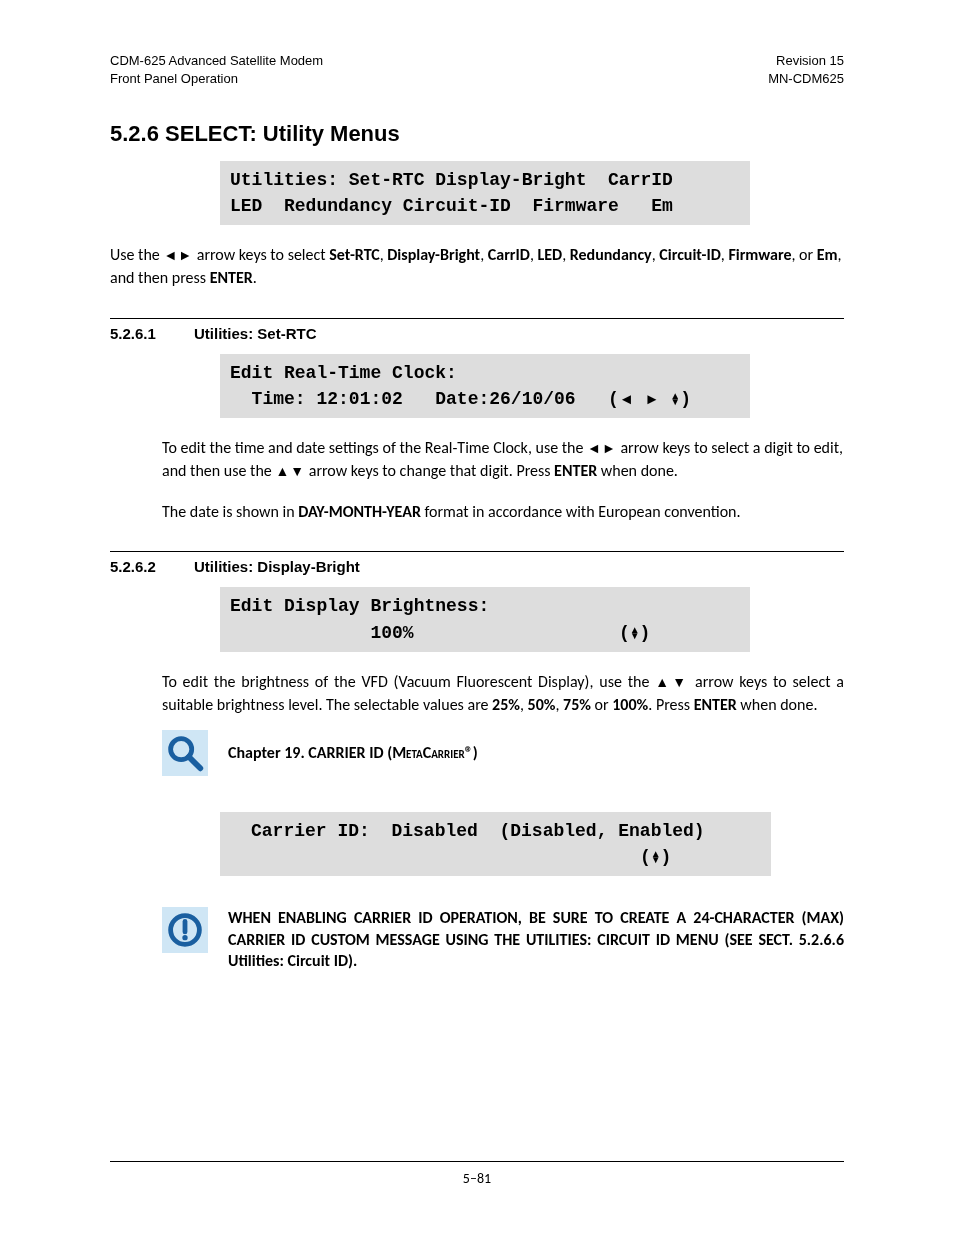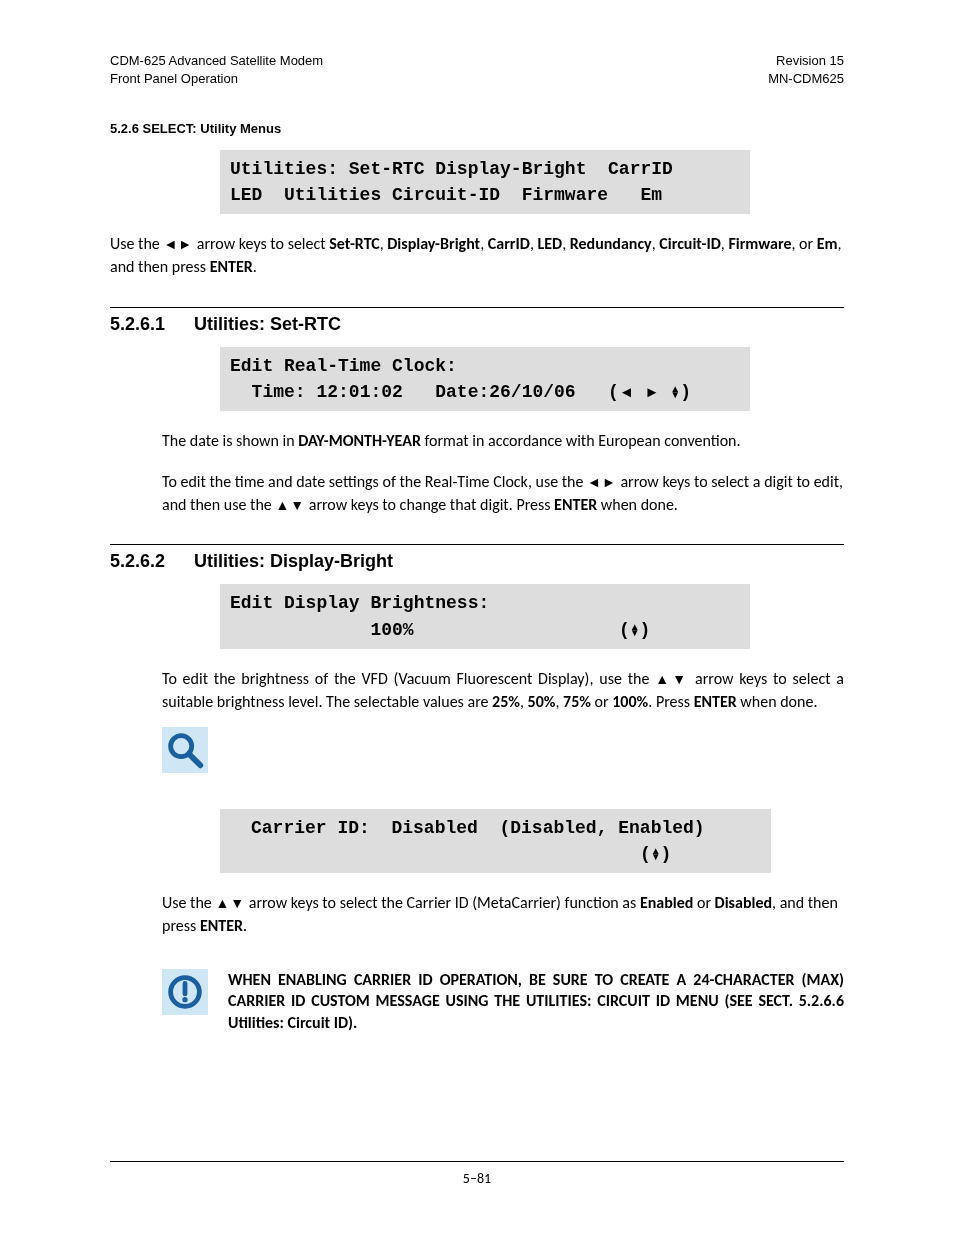--- a/index.html
+++ b/index.html
@@ -24,28 +24,28 @@
     line-height: 1.35;
     display: flex;
     justify-content: space-between;
   }
   .hdr-l, .hdr-r { white-space: pre; }
   .hdr-r { text-align: right; }
 
   .h2 {
     font-family: Arial, Helvetica, sans-serif;
     font-weight: bold;
-    font-size: 13px;
+    font-size: 22px;
     margin-top: 34px;
     margin-bottom: 14px;
   }
   .h3 {
     font-family: Arial, Helvetica, sans-serif;
     font-weight: bold;
-    font-size: 18px;
+    font-size: 15px;
     margin-top: 28px;
     margin-bottom: 12px;
     border-top: 1px solid #000;
     padding-top: 6px;
     display: flex;
   }
   .h3 .num { width: 84px; flex-shrink: 0; }
   .lcd {
     font-family: "Courier New", Courier, monospace;
     font-weight: bold;
@@ -107,40 +107,40 @@
   <div class="hdr">
     <div class="hdr-l"><span>CDM-625 Advanced Satellite Modem</span>
 <span>Front Panel Operation</span></div>
     <div class="hdr-r"><span>Revision 15</span>
 <span>MN-CDM625</span></div>
   </div>
 
   <div class="h2">5.2.6  SELECT: Utility Menus</div>
 
   <div class="lcd"><span>Utilities: Set-RTC Display-Bright  CarrID</span>
-<span>LED  Utilities Circuit-ID  Firmware   Em</span></div>
+<span>LED  Redundancy Circuit-ID  Firmware   Em</span></div>
 
   <div class="para">
     <span>Use the </span><span class="arrows-inline">◄►</span><span> arrow keys to select </span><b>Set-RTC</b>, <b>Display-Bright</b>, <b>CarrID</b>, <b>LED</b>, <b>Redundancy</b>, <b>Circuit-ID</b>, <b>Firmware</b>, or <b>Em</b><span>, and then press </span><b>ENTER</b>.
   </div>
 
   <div class="h3">
     <span class="num">5.2.6.1</span>
     <span>Utilities: Set-RTC</span>
   </div>
 
   <div class="lcd"><span>Edit Real-Time Clock:</span>
 <span>  Time: 12:01:02   Date:26/10/06   (</span><span class="glyph">◄</span> <span class="glyph">►</span> <span class="glyph" style="display:inline-block;line-height:0.6;font-size:10px;vertical-align:middle;">▲<br>▼</span><span>)</span></div>
 
   <div class="para indent">
-    <span>The date is shown in </span><b>DAY-MONTH-YEAR</b><span> format in accordance with European convention.</span>
+    <span>To edit the time and date settings of the Real-Time Clock, use the </span><span class="arrows-inline">◄►</span><span> arrow keys to select a digit to edit, and then use the </span><span class="arrows-inline">▲▼</span><span> arrow keys to change that digit. Press </span><b>ENTER</b><span> when done.</span>
   </div>
 
   <div class="para indent">
-    <span>To edit the time and date settings of the Real-Time Clock, use the </span><span class="arrows-inline">◄►</span><span> arrow keys to select a digit to edit, and then use the </span><span class="arrows-inline">▲▼</span><span> arrow keys to change that digit. Press </span><b>ENTER</b><span> when done.</span>
+    <span>The date is shown in </span><b>DAY-MONTH-YEAR</b><span> format in accordance with European convention.</span>
   </div>
 
   <div class="h3">
     <span class="num">5.2.6.2</span>
     <span>Utilities: Display-Bright</span>
   </div>
 
   <div class="lcd"><span>Edit Display Brightness:</span>
 <span>             100%                   (</span><span class="glyph" style="display:inline-block;line-height:0.6;font-size:10px;vertical-align:middle;">▲<br>▼</span><span>)</span></div>
 
@@ -150,28 +150,28 @@
 
 
   <div class="iconbox">
     <span class="icon">
       <svg class="svg-mag" viewBox="0 0 48 48">
         <rect x="0" y="0" width="48" height="48" fill="#cfe6f5"></rect>
         <circle cx="20" cy="20" r="11" fill="none" stroke="#1a5fa0" stroke-width="5"></circle>
         <line x1="28" y1="28" x2="40" y2="40" stroke="#1a5fa0" stroke-width="6" stroke-linecap="round"></line>
       </svg>
     </span>
+    <span class="txt">
+      <b><span>Chapter 19. CARRIER ID (</span><span class="smallcaps" style="font-variant: small-caps;">MetaCarrier</span><span>®)</span></b>
+    </span>
   </div>
 
   <div class="lcd" style="margin-top:36px;padding-left:31px;"><span>Carrier ID:  Disabled  (Disabled, Enabled)</span>
 <span>                                    (</span><span class="glyph" style="display:inline-block;line-height:0.6;font-size:10px;vertical-align:middle;">▲<br>▼</span><span>)</span></div>
 
-  <div class="para indent">
-    <span>Use the </span><span class="arrows-inline">▲▼</span><span> arrow keys to select the Carrier ID (MetaCarrier) function as </span><b>Enabled</b><span> or </span><b>Disabled</b><span>, and then press </span><b>ENTER</b>.
-  </div>
 
   <div class="iconbox" style="align-items:flex-start;margin-top:31px;">
     <span class="icon">
       <svg class="svg-info" viewBox="0 0 48 48">
         <rect x="0" y="0" width="48" height="48" fill="#cfe6f5"></rect>
         <circle cx="24" cy="24" r="15" fill="none" stroke="#1a5fa0" stroke-width="5"></circle>
         <line x1="24" y1="15" x2="24" y2="26" stroke="#1a5fa0" stroke-width="5" stroke-linecap="round"></line>
         <circle cx="24" cy="32" r="2.8" fill="#1a5fa0"></circle>
       </svg>
     </span>

